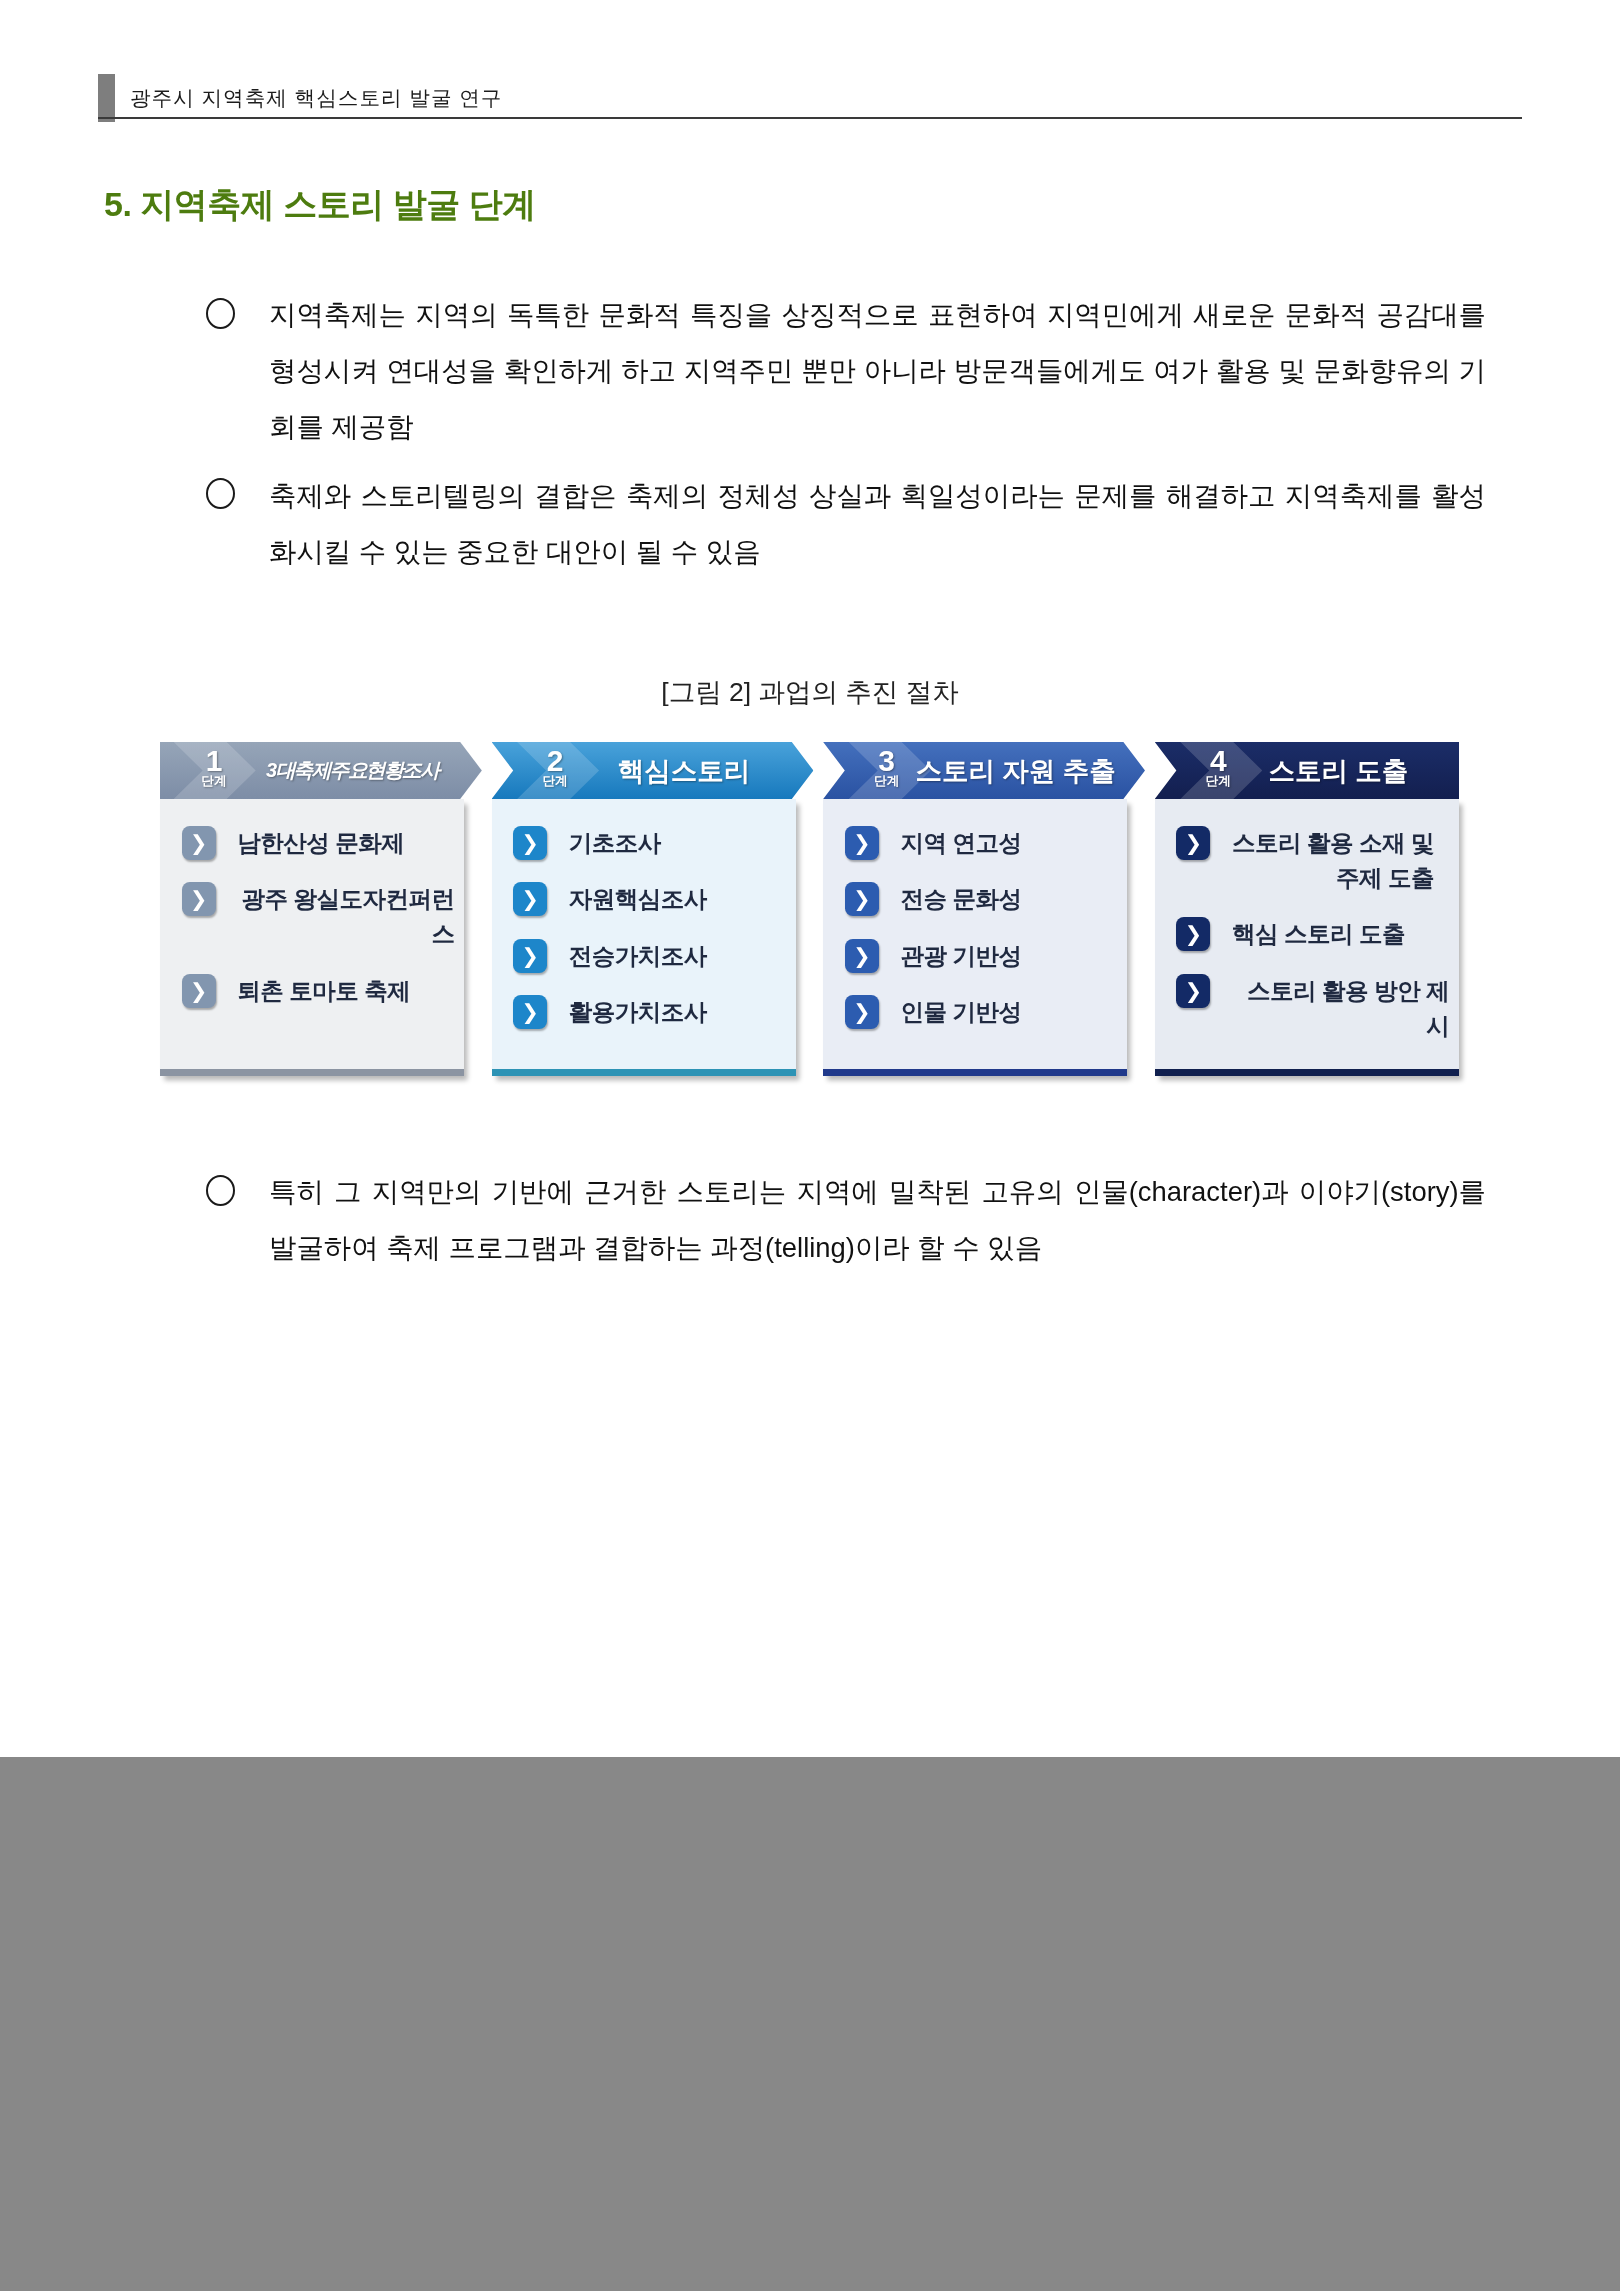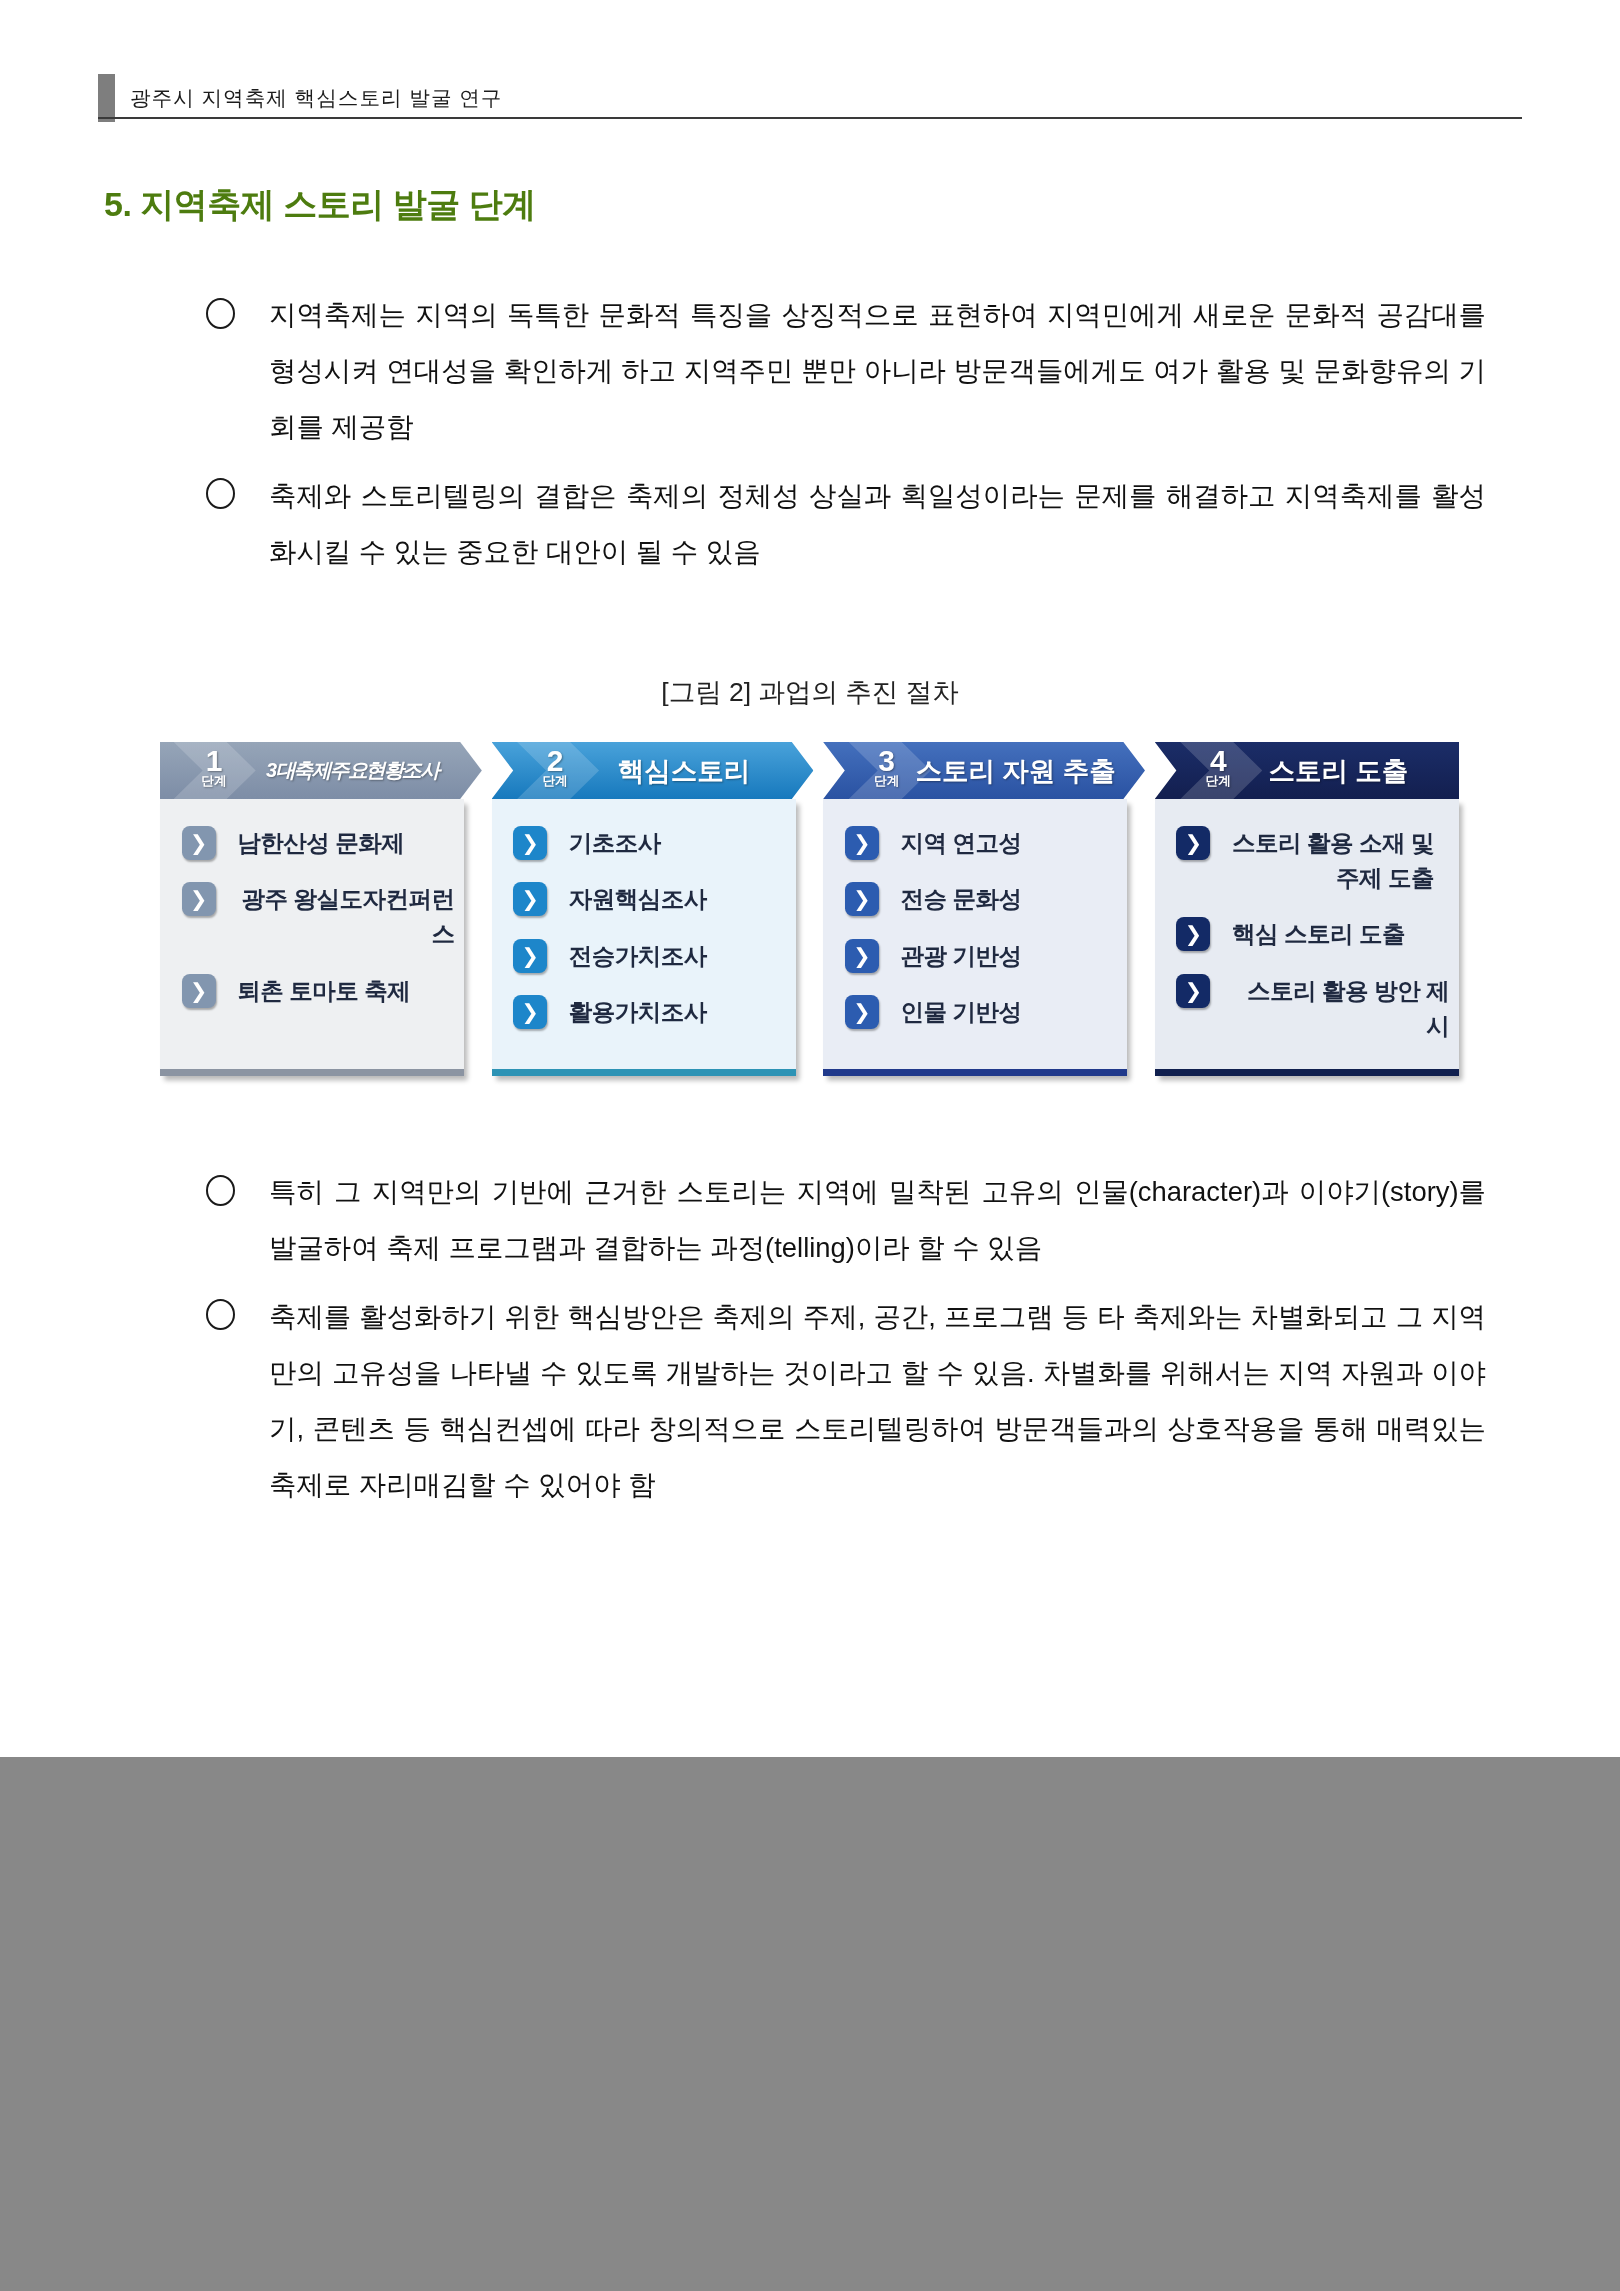--- a/index.html
+++ b/index.html
@@ -188,22 +188,18 @@
       </div>
     </div>
 
   </div>
 
   <div class="bullets bullets-bottom">
     <div class="bullet">
       <span class="marker"></span>
       <div class="btext">특히 그 지역만의 기반에 근거한 스토리는 지역에 밀착된 고유의 인물(character)과 이야기(story)를 발굴하여 축제 프로그램과 결합하는 과정(telling)이라 할 수 있음</div>
     </div>
-    <div class="bullet">
-      <span class="marker"></span>
-      <div class="btext">축제를 활성화하기 위한 핵심방안은 축제의 주제, 공간, 프로그램 등 타 축제와는 차별화되고 그 지역만의 고유성을 나타낼 수 있도록 개발하는 것이라고 할 수 있음. 차별화를 위해서는 지역 자원과 이야기, 콘텐츠 등 핵심컨셉에 따라 창의적으로 스토리텔링하여 방문객들과의 상호작용을 통해 매력있는 축제로 자리매김할 수 있어야 함</div>
-    </div>
   </div>
 
   <div class="page-num">- 10 -</div>
 
 </div>
 
 
 </body></html>

